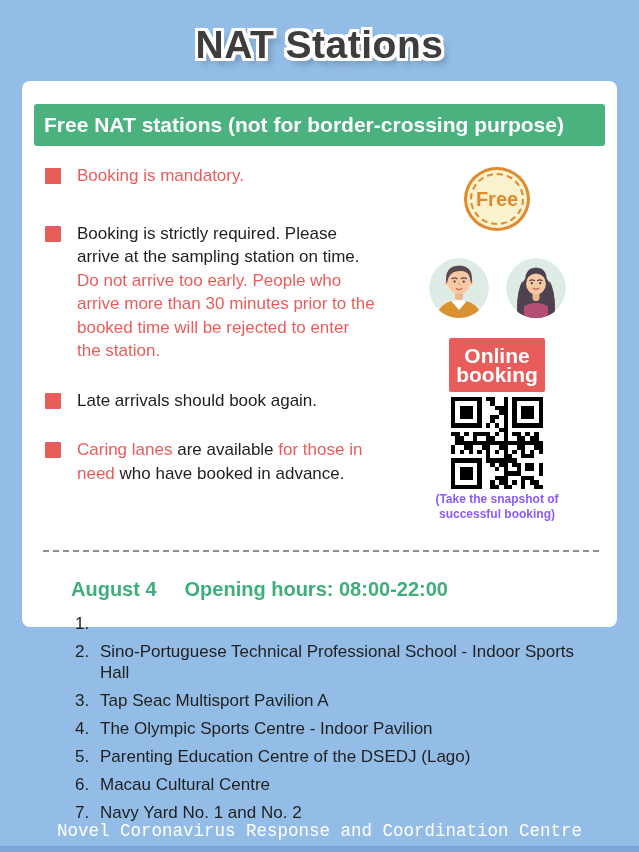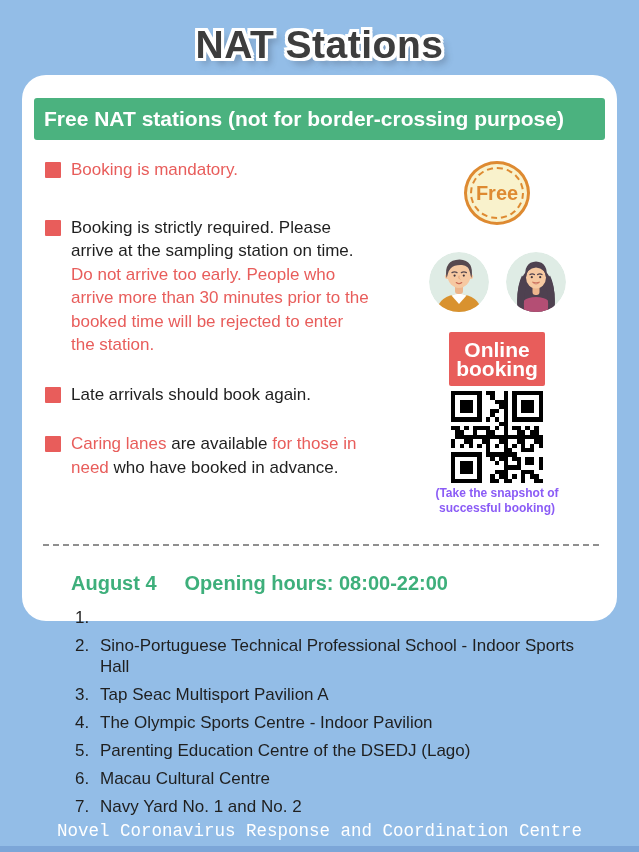--- a/index.html
+++ b/index.html
@@ -11,32 +11,32 @@
   .page-title{
     margin:8px;padding-top:15px;text-align:center;
     font-size:39px;font-weight:bold;letter-spacing:.5px;
     color:var(--title-color,#3D3D3D);
     text-shadow:
       -3px -3px 0 #fff, 3px -3px 0 #fff, -3px 3px 0 #fff, 3px 3px 0 #fff,
       -3px 0 0 #fff, 3px 0 0 #fff, 0 -3px 0 #fff, 0 3px 0 #fff,
       5px 6px 7px rgba(60,70,90,.45);
   }
   .card{
-    position:absolute;left:22px;top:75px;width:595px;height:546px;
-    background:var(--card,#fff);border-radius:24px;
+    position:absolute;left:22px;top:81px;width:595px;height:546px;
+    background:var(--card,#fff);border-radius:8px;
   }
   .banner{
     margin:23px 12px 0;height:42px;border-radius:3px;
     background:var(--banner-green,#4BB27F);
     color:#fff;font-weight:bold;font-size:21px;line-height:42px;
     padding-left:10px;white-space:nowrap;
   }
   .main-row{display:flex;margin-top:18px;}
   .bullets{flex:0 0 400px;box-sizing:border-box;padding-left:23px;}
-  .bullet{display:flex;gap:10px;margin-bottom:26px;}
+  .bullet{display:flex;gap:16px;margin-bottom:26px;}
   .bullet:first-child{margin-bottom:34px;}
   .bullet-square{flex:0 0 16px;height:16px;margin-top:4px;border-radius:1px;
     background:var(--accent-red,#E85D5B);}
   .bullet-text{margin:0;max-width:298px;font-size:17px;line-height:23.5px;
     color:var(--text-dark,#1F1F1F);}
   .seg-red{color:var(--accent-red,#E85D5B);}
   .side{width:150px;margin-left:0;display:flex;flex-direction:column;align-items:center;}
   .free-badge{
     position:relative;margin-top:3px;width:60px;height:58px;border-radius:50%;
     background:var(--badge-fill,#F9F2CC);

